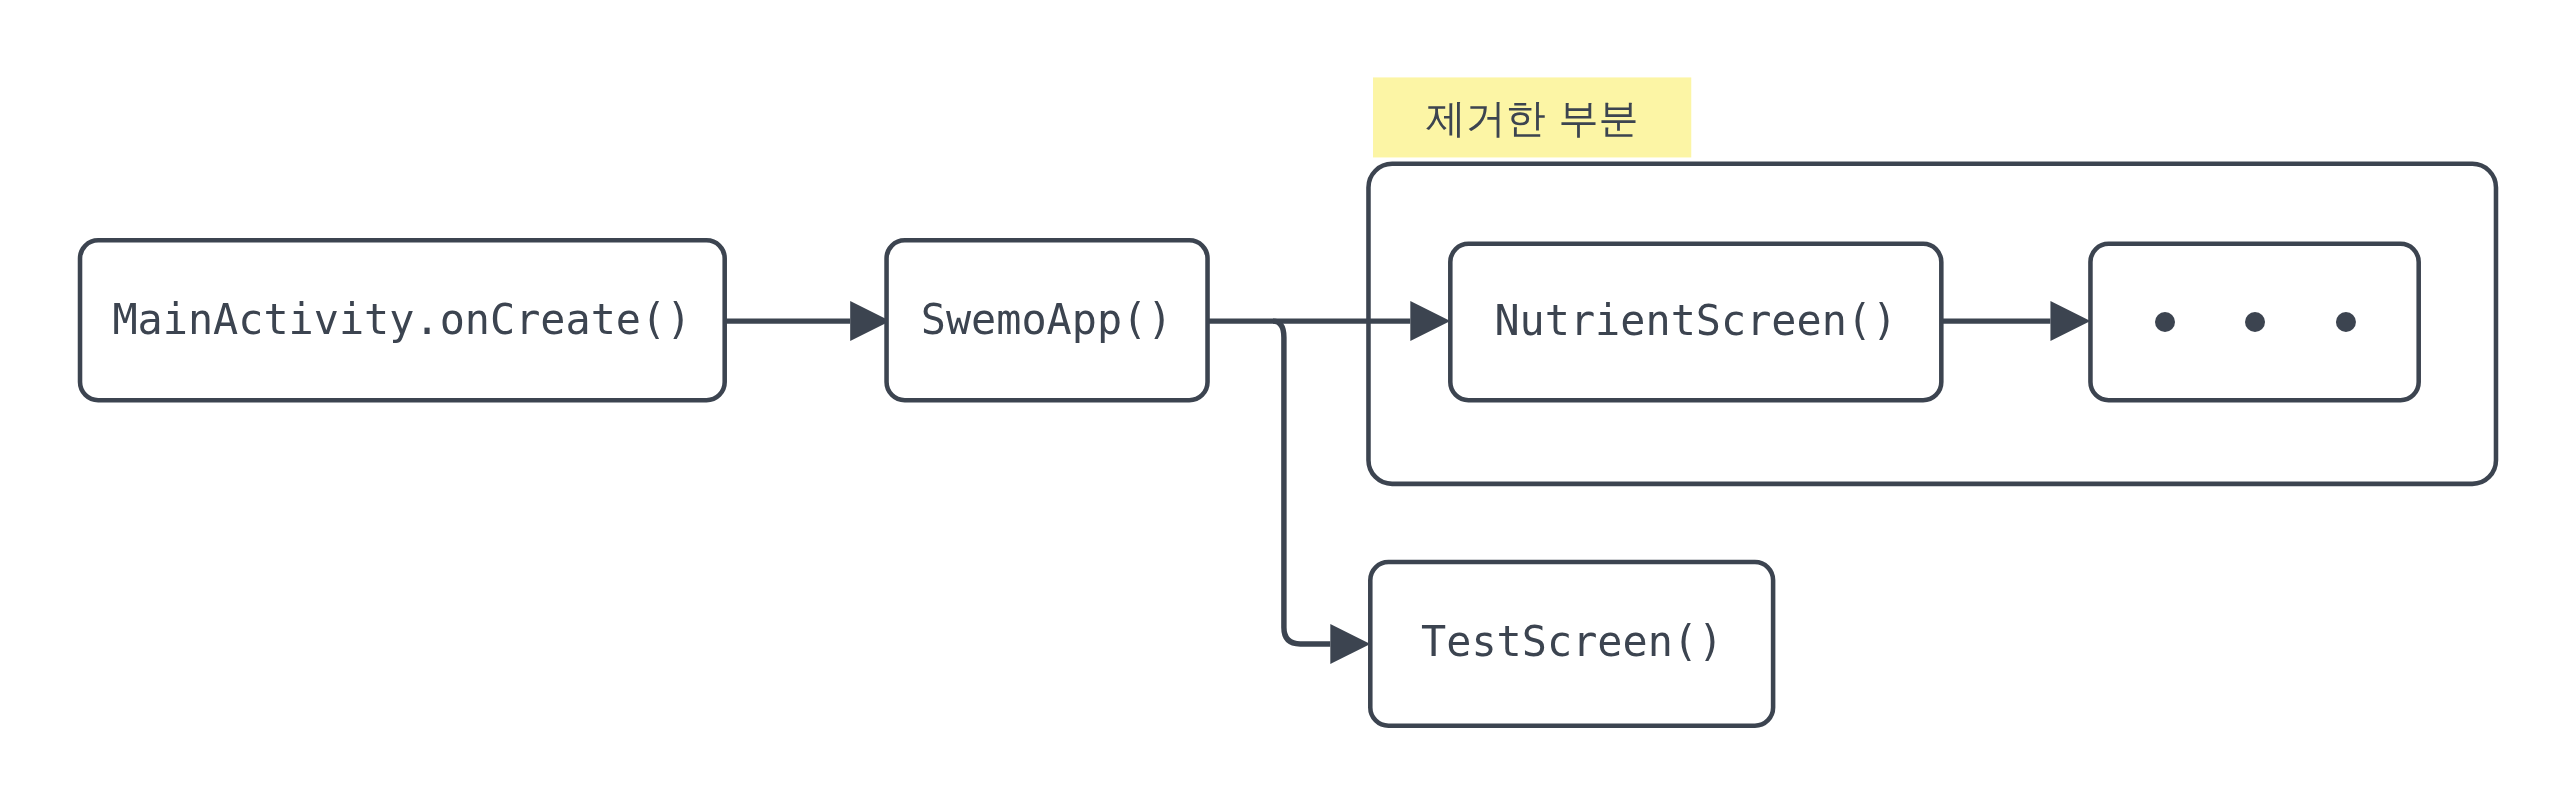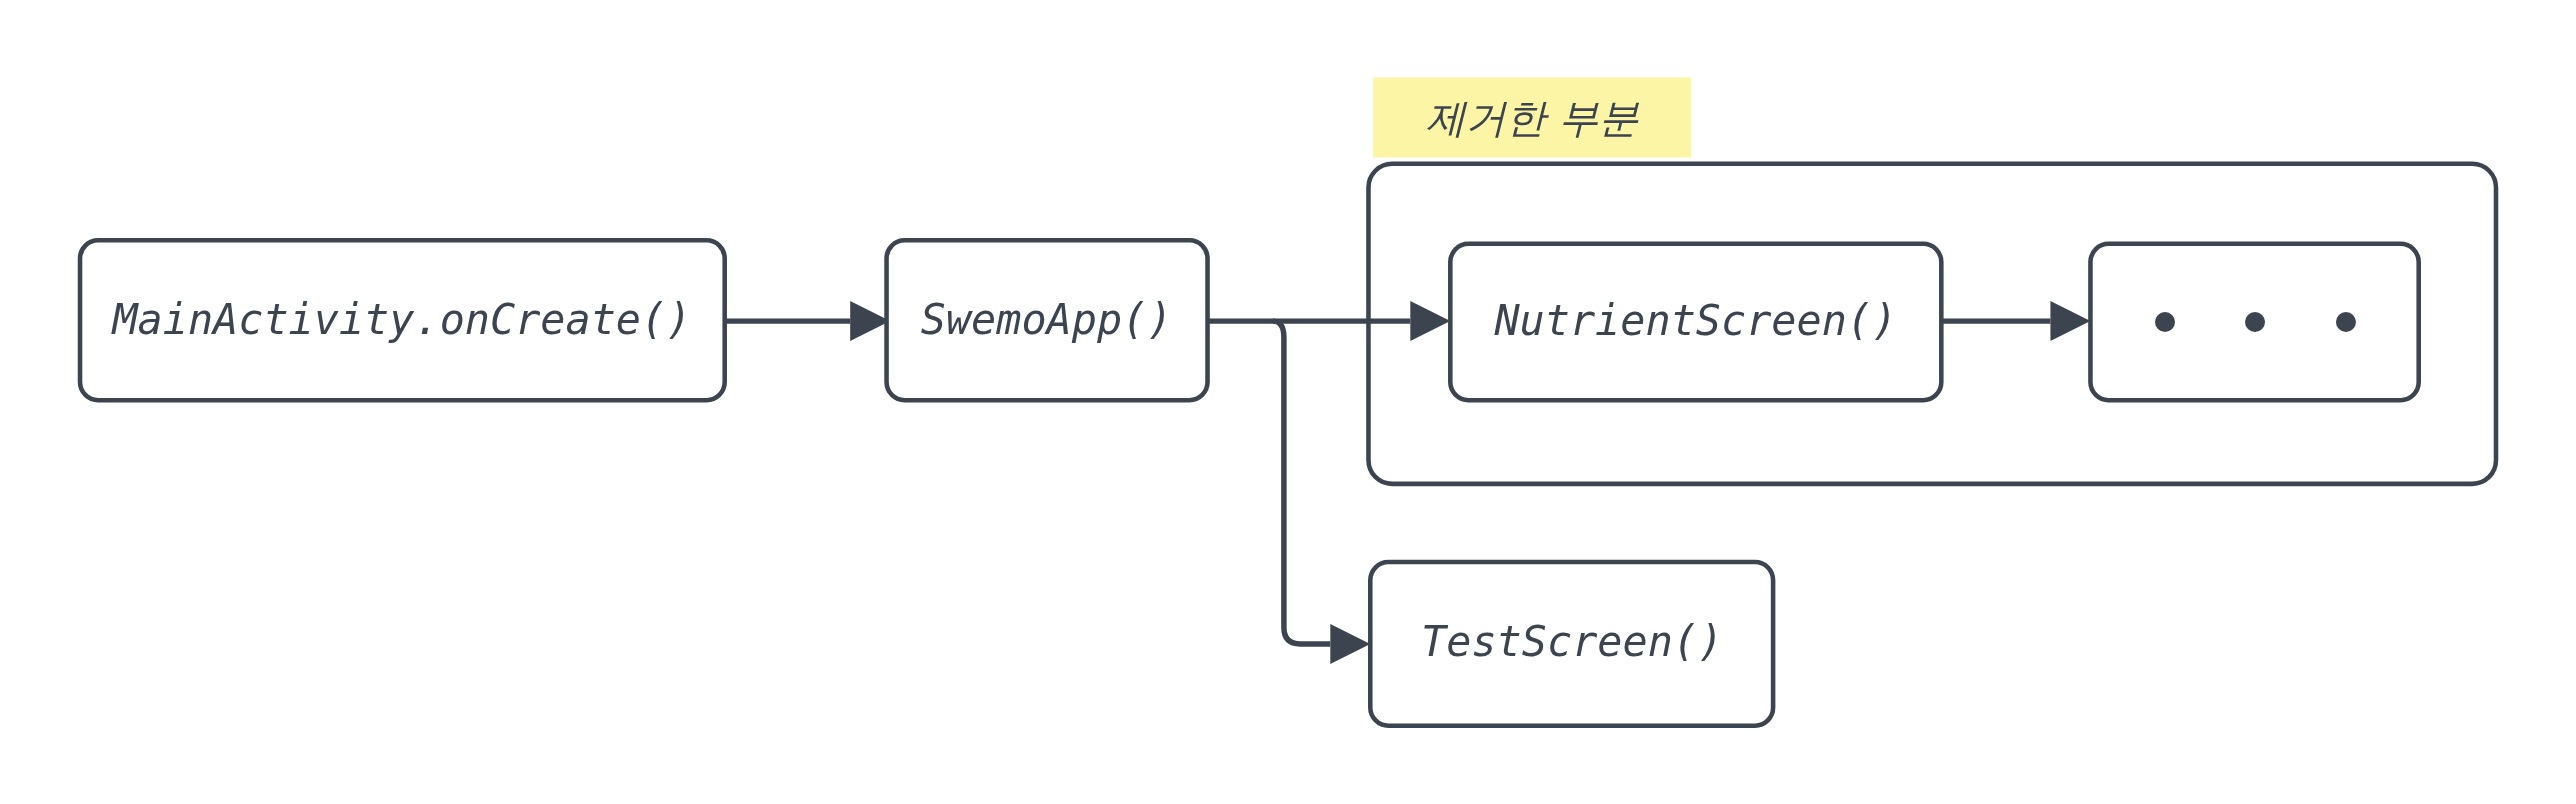--- a/index.html
+++ b/index.html
@@ -10,21 +10,20 @@
   body {
     width: 2576px;
     height: 805px;
     font-family: "DejaVu Sans Mono", "Liberation Mono", monospace;
     overflow: hidden;
   }
   #diagram-root {
     position: relative;
     width: 2576px;
     height: 793px;
-    font-style: italic;
   }
   svg.flow {
     display: block;
     width: 2576px;
     height: 805px;
   }
   .node-box {
     fill: #ffffff;
     stroke: #3c4450;
     stroke-width: 5;

